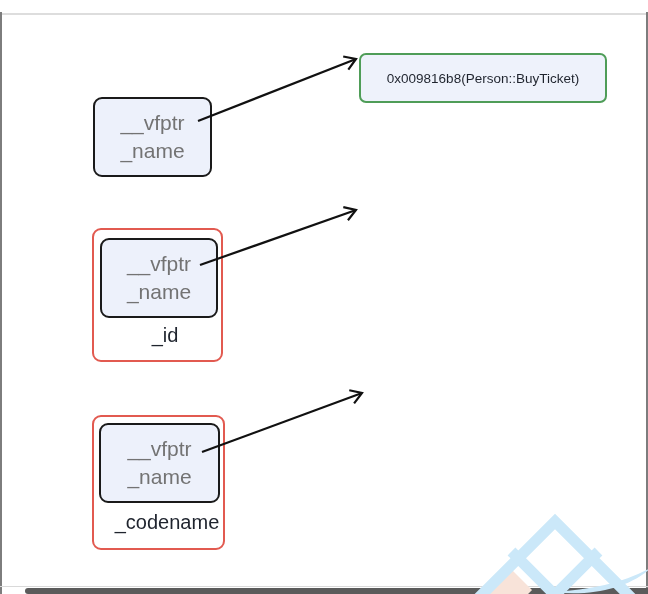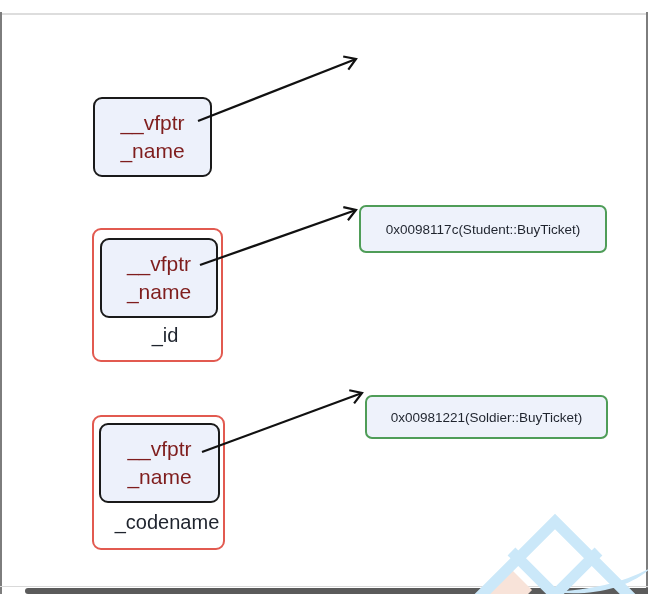--- a/index.html
+++ b/index.html
@@ -14,21 +14,21 @@
   .side-border.right{left:645.8px;}
   .hscroll-track-line{position:absolute;left:0;top:585.5px;width:648px;height:1px;background:#d9d9d9;}
   .hscroll-thumb{position:absolute;left:25px;top:587.5px;width:623px;height:6.5px;background:#5b5b5b;border-radius:3px 0 0 3px;}
   
   .struct-box{
     position:absolute;background:#edf1fb;border:2px solid #1a1a1a;border-radius:9px;
     display:flex;flex-direction:column;align-items:center;justify-content:center;
     box-sizing:border-box;
   }
   .struct-box .field{
-    font-size:21px;line-height:28px;color:#7f1d1d;white-space:nowrap;
+    font-size:21px;line-height:28px;color:#737373;white-space:nowrap;
   }
   .outer-box{
     position:absolute;background:#ffffff;border:2px solid #e25a50;border-radius:9px;
     box-sizing:border-box;
   }
   .outer-label{
     position:absolute;left:0;right:0;text-align:center;font-size:20px;color:#1f242e;
   }
   .vtable-box{
     position:absolute;background:#eef2fb;border:2px solid #4f9d58;border-radius:7px;
@@ -71,25 +71,22 @@
   </div>
   <div class="outer-label student-label">_id</div>
 
   <div class="outer-box soldier-outer"></div>
   <div class="struct-box soldier-inner">
     <span class="field">__vfptr</span>
     <span class="field">_name</span>
   </div>
   <div class="outer-label soldier-label">_codename</div>
 
-  <div class="vtable-box vtable-2">
-    <span class="addr">0x0098117c(Student::BuyTicket)</span>
-  </div>
-  <div class="vtable-box vtable-3">
-    <span class="addr">0x00981221(Soldier::BuyTicket)</span>
+  <div class="vtable-box vtable-1">
+    <span class="addr">0x009816b8(Person::BuyTicket)</span>
   </div>
 
   <svg class="overlay arrows" viewBox="0 0 648 594">
     <defs>
       <marker id="arrowhead" markerUnits="userSpaceOnUse" markerWidth="30" markerHeight="22" viewBox="-15 -11 30 22" refX="0" refY="0" orient="auto" style="overflow:visible">
         <path d="M -11 -7 L 0 0 L -11 7" fill="none" stroke="#111111" stroke-width="2.2"></path>
       </marker>
     </defs>
     <line x1="198" y1="121" x2="356" y2="59" stroke="#111111" stroke-width="2.2" marker-end="url(#arrowhead)"></line>
     <line x1="200" y1="265" x2="356" y2="210" stroke="#111111" stroke-width="2.2" marker-end="url(#arrowhead)"></line>

